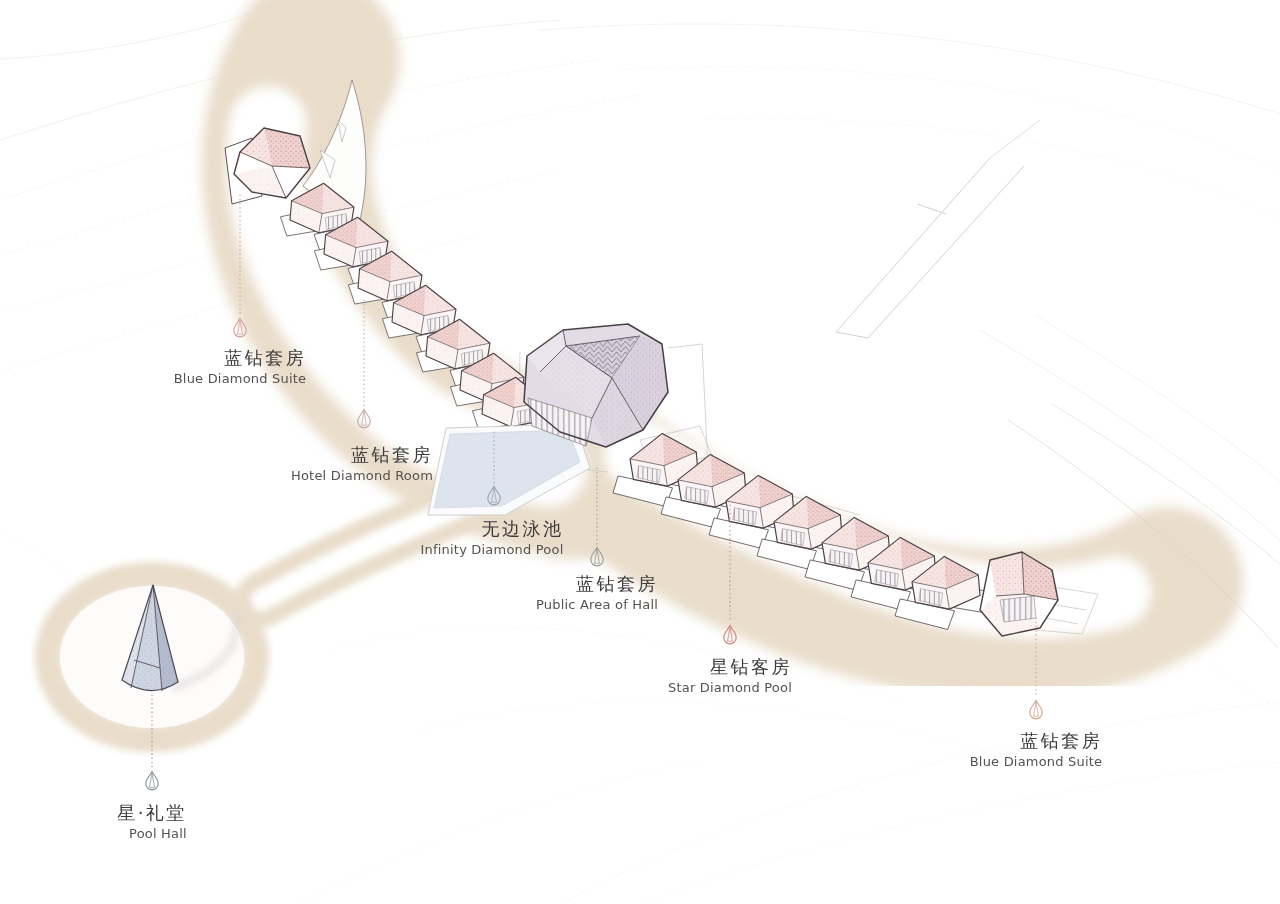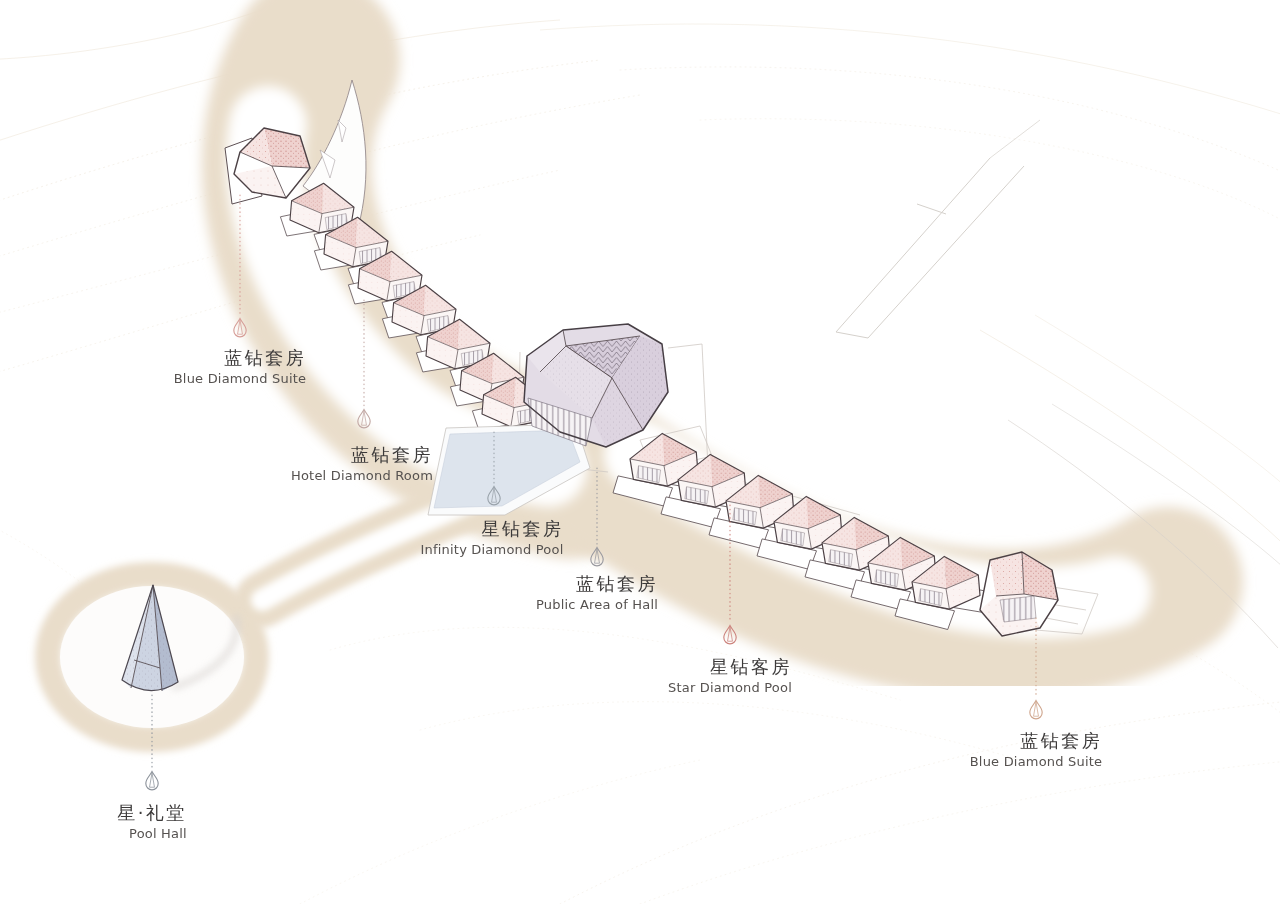--- a/index.html
+++ b/index.html
@@ -245,21 +245,21 @@
 
 <div class="label" style="left:240px;top:346px">
   <span class="zh">蓝钻套房</span>
   <span class="en">Blue Diamond Suite</span>
 </div>
 <div class="label" style="left:362px;top:443px">
   <span class="zh">蓝钻套房</span>
   <span class="en">Hotel Diamond Room</span>
 </div>
 <div class="label" style="left:492px;top:517px">
-  <span class="zh">星钻套房</span>
+  <span class="zh">无边泳池</span>
   <span class="en">Infinity Diamond Pool</span>
 </div>
 <div class="label" style="left:597px;top:572px">
   <span class="zh">蓝钻套房</span>
   <span class="en">Public Area of Hall</span>
 </div>
 <div class="label" style="left:730px;top:655px">
   <span class="zh">星钻客房</span>
   <span class="en">Star Diamond Pool</span>
 </div>

